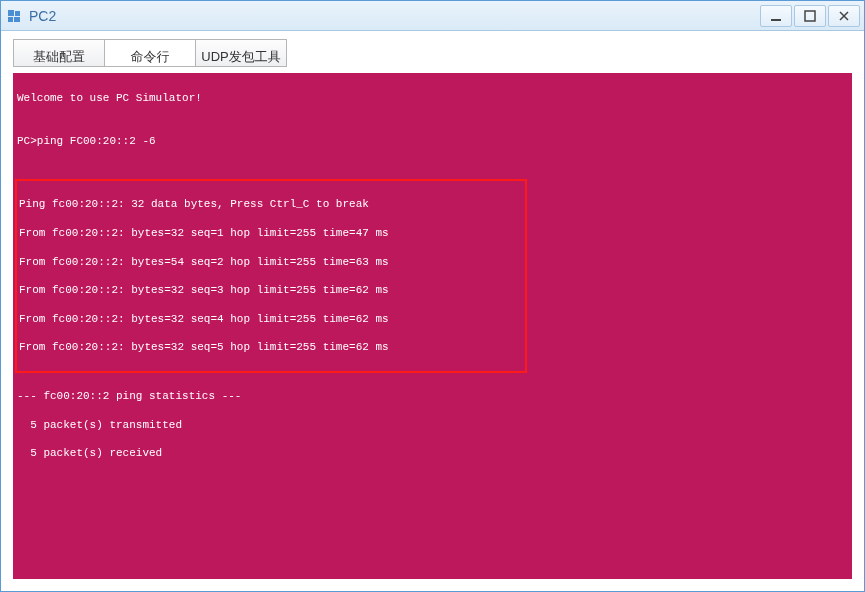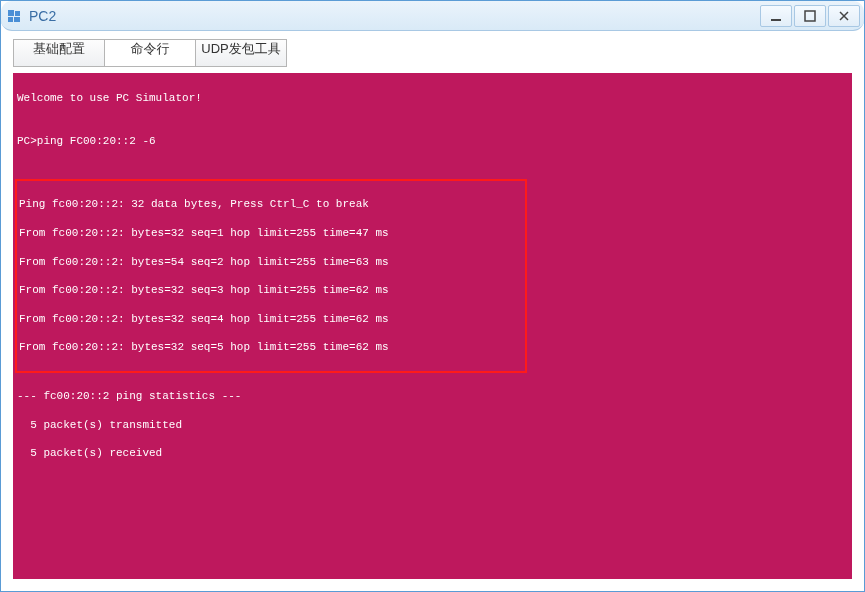--- a/index.html
+++ b/index.html
@@ -22,21 +22,20 @@
       display: flex;
       flex-direction: column;
     }
     .titlebar {
       height: 30px;
       background: linear-gradient(to bottom, #eaf3fb, #d9eaf7);
       border-bottom: 1px solid #a8c8e4;
       display: flex;
       align-items: center;
       padding: 0 4px;
-      border-radius: 11px;
     }
     .titlebar-icon {
       width: 18px;
       height: 18px;
       margin-right: 6px;
       display: flex;
       align-items: center;
       justify-content: center;
     }
     .titlebar-icon svg {
@@ -76,21 +75,21 @@
     .tabs {
       display: flex;
       gap: 0;
     }
     .tab {
       min-width: 92px;
       height: 28px;
       border: 1px solid #b5b5b5;
       background: linear-gradient(to bottom, #fdfdfd, #eef0f2);
       display: flex;
-      align-items: flex-start;
+      align-items: flex-end;
       justify-content: center;
       font-size: 13px;
       color: #333;
       cursor: pointer;
       margin-right: -1px;
     }
     .tab.active {
       background: #fff;
       position: relative;
       z-index: 2;

